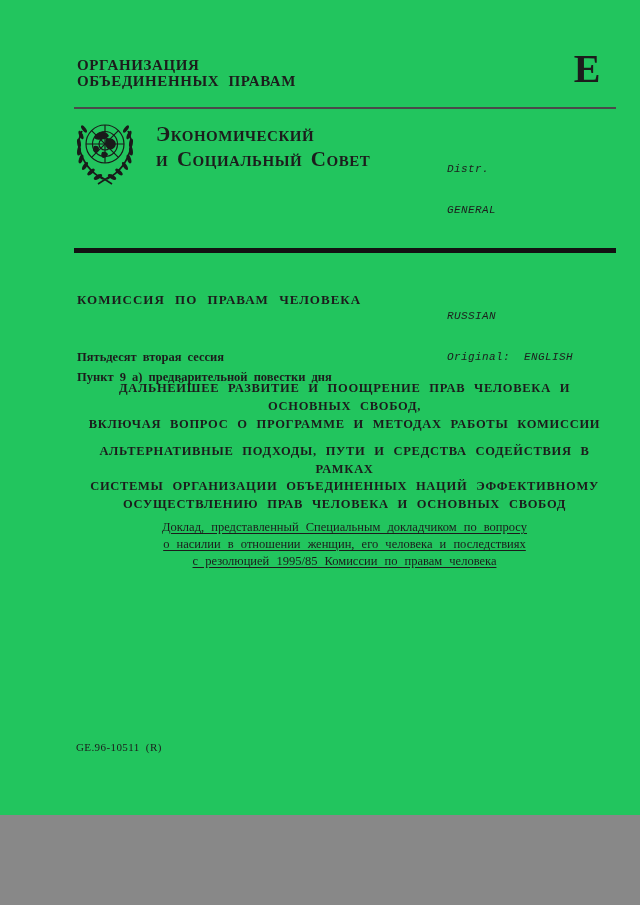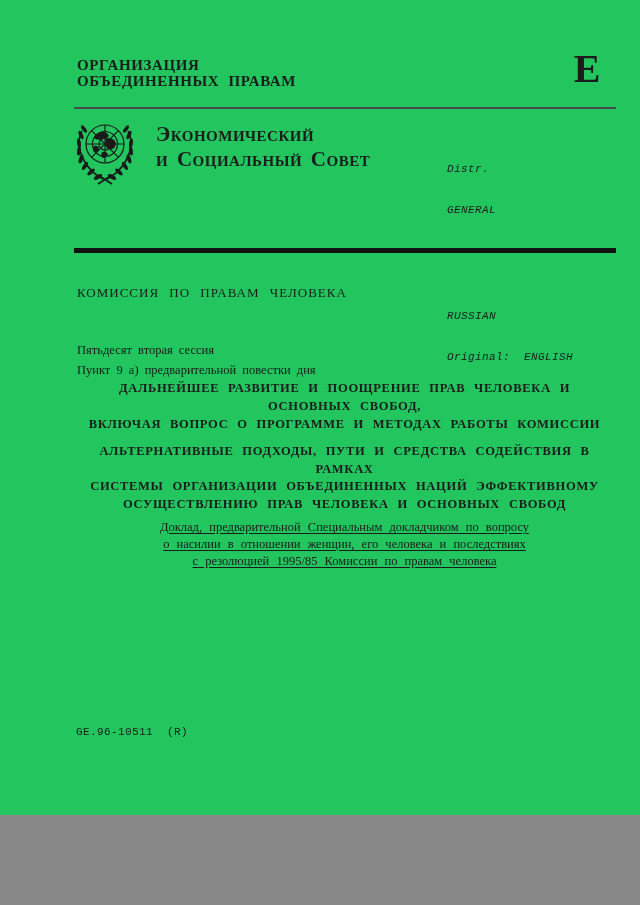--- a/index.html
+++ b/index.html
@@ -74,23 +74,24 @@
   .thick-rule {
     position: absolute;
     left: 74px; top: 248px;
     width: 542px; height: 5px;
     background: #121212;
   }
 
   
   .session-block {
     position: absolute;
-    left: 77px; top: 283px;
+    left: 77px; top: 290px;
     font-size: 12.5px;
     line-height: 20.5px;
+    font-weight: bold;
   }
   .commission-line { letter-spacing: 1px; word-spacing: 6px; font-size: 13px; }
   .session-line    { word-spacing: 3px; margin-top: 36px; }
   .agenda-line     { word-spacing: 3px; }
 
   
   .centered {
     position: absolute;
     left: 73px;
     width: 543px;
@@ -119,22 +120,22 @@
     word-spacing: 4px;
   }
   .report-title .rt-line {
     text-decoration: underline;
     text-underline-offset: 2px;
   }
 
   
   .footer-id {
     position: absolute;
-    left: 76px; top: 726px;
-    font-family: Liberation Mono, monospace;
+    left: 76px; top: 741px;
+    font-family: Liberation Serif, serif;
     font-size: 11px;
     letter-spacing: 0.4px;
     white-space: pre;
   }
 </style>
 </head>
 <body>
 
 <div class="page">
 
@@ -223,20 +224,20 @@
     <div>СИСТЕМЫ ОРГАНИЗАЦИИ ОБЪЕДИНЕННЫХ НАЦИЙ ЭФФЕКТИВНОМУ</div>
     <div>ОСУЩЕСТВЛЕНИЮ ПРАВ ЧЕЛОВЕКА И ОСНОВНЫХ СВОБОД</div>
   </div>
 
   <div class="centered topic-heading">
     <div>ДАЛЬНЕЙШЕЕ РАЗВИТИЕ И ПООЩРЕНИЕ ПРАВ ЧЕЛОВЕКА И ОСНОВНЫХ СВОБОД,</div>
     <div>ВКЛЮЧАЯ ВОПРОС О ПРОГРАММЕ И МЕТОДАХ РАБОТЫ КОМИССИИ</div>
   </div>
 
   <div class="centered report-title">
-    <div class="rt-line">Доклад, предварительной Специальным докладчиком по вопросу</div>
+    <div class="rt-line">Доклад, представленный Специальным докладчиком по вопросу</div>
     <div class="rt-line">о насилии в отношении женщин, его человека и последствиях</div>
     <div class="rt-line">с резолюцией 1995/85 Комиссии по правам человека</div>
   </div>
 
   <div class="footer-id">GE.96-10511  (R)</div>
 
 </div>
 
 </body></html>

